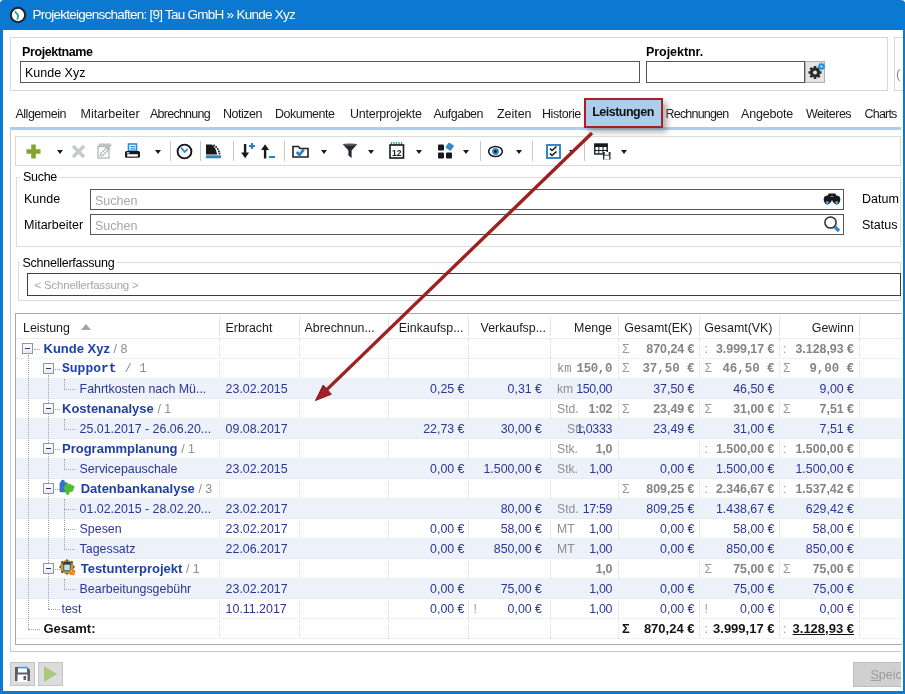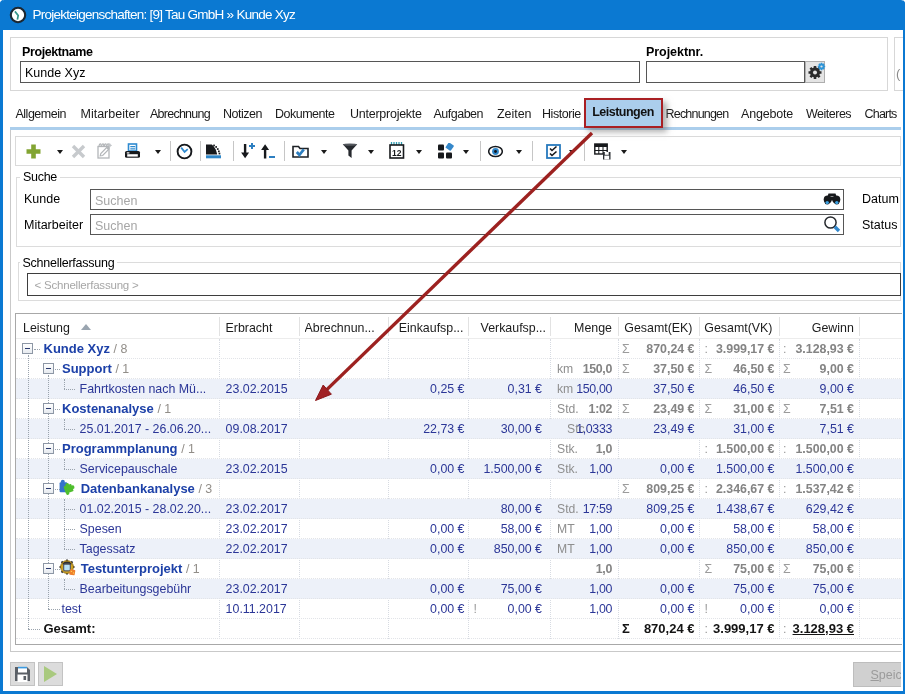--- a/index.html
+++ b/index.html
@@ -294,21 +294,21 @@
 <div class="bsep" style="left:843px;top:25px;height:300px;"></div>
 <div class="tr" style="top:25px;">
         <span class="cell gb" style="left:27.5px;width:160px;">Kunde Xyz <span class="cnt">/ 8</span></span>
         <span class="mk" style="left:606px;">Σ</span>
         <span class="cell sumv" style="left:612px;width:66.5px;text-align:right;">870,24 €</span>
         <span class="mk" style="left:688.5px;">:</span>
         <span class="cell sumv" style="left:692px;width:66.5px;text-align:right;">3.999,17 €</span>
         <span class="mk" style="left:767px;">:</span>
         <span class="cell sumv" style="left:772px;width:66px;text-align:right;">3.128,93 €</span>
       </div>
-<div class="tr" style="top:45px;">
+<div class="tr" style="top:45px;font-family:Liberation Mono, monospace;">
         <span class="cell gb" style="left:46px;width:150px;">Support <span class="cnt">/ 1</span></span>
         <span class="un" style="left:541px;">km</span>
         <span class="cell sumv mg" style="left:542px;width:54px;text-align:right;">150,0</span>
         <span class="mk" style="left:606px;">Σ</span>
         <span class="cell sumv" style="left:612px;width:66.5px;text-align:right;">37,50 €</span>
         <span class="mk" style="left:688.5px;">Σ</span>
         <span class="cell sumv" style="left:692px;width:66.5px;text-align:right;">46,50 €</span>
         <span class="mk" style="left:767px;">Σ</span>
         <span class="cell sumv" style="left:772px;width:66px;text-align:right;">9,00 €</span>
       </div>
@@ -390,21 +390,21 @@
         <span class="cell lf" style="left:383.5px;width:65px;text-align:right;">0,00 €</span>
         <span class="cell lf" style="left:455px;width:71px;text-align:right;">58,00 €</span>
         <span class="un" style="left:541px;">MT</span>
         <span class="cell lf mg" style="left:542px;width:54px;text-align:right;">1,00</span>
         <span class="cell lf" style="left:612px;width:66.5px;text-align:right;">0,00 €</span>
         <span class="cell lf" style="left:692px;width:66.5px;text-align:right;">58,00 €</span>
         <span class="cell lf" style="left:772px;width:66px;text-align:right;">58,00 €</span>
       </div>
 <div class="tr stripe" style="top:225px;">
         <span class="cell lf" style="left:63.6px;width:140px;">Tagessatz</span>
-        <span class="cell lf" style="left:209.6px;width:70px;">22.02.2017</span>
+        <span class="cell lf" style="left:209.6px;width:70px;">22.06.2017</span>
         <span class="cell lf" style="left:383.5px;width:65px;text-align:right;">0,00 €</span>
         <span class="cell lf" style="left:455px;width:71px;text-align:right;">850,00 €</span>
         <span class="un" style="left:541px;">MT</span>
         <span class="cell lf mg" style="left:542px;width:54px;text-align:right;">1,00</span>
         <span class="cell lf" style="left:612px;width:66.5px;text-align:right;">0,00 €</span>
         <span class="cell lf" style="left:692px;width:66.5px;text-align:right;">850,00 €</span>
         <span class="cell lf" style="left:772px;width:66px;text-align:right;">850,00 €</span>
       </div>
 <div class="tr" style="top:245px;">
         <span class="cell gb" style="left:64.7px;width:170px;">Testunterprojekt <span class="cnt">/ 1</span></span>

